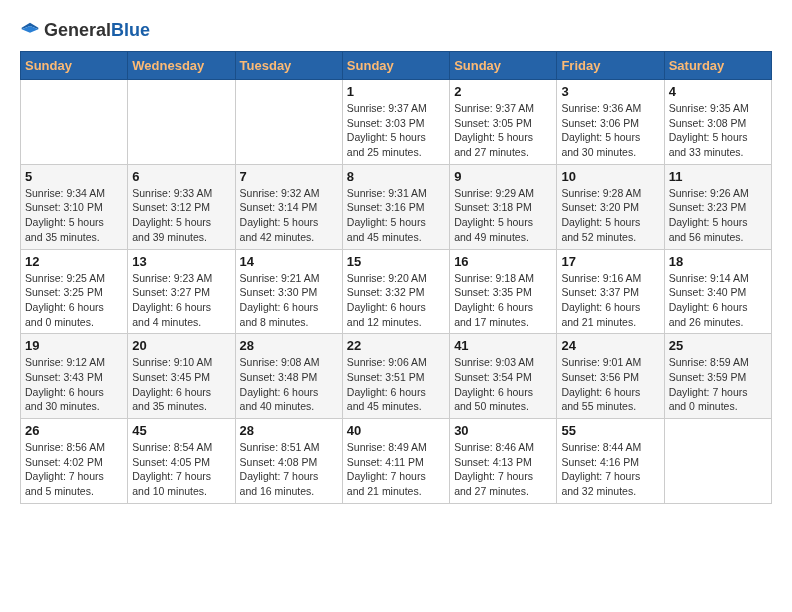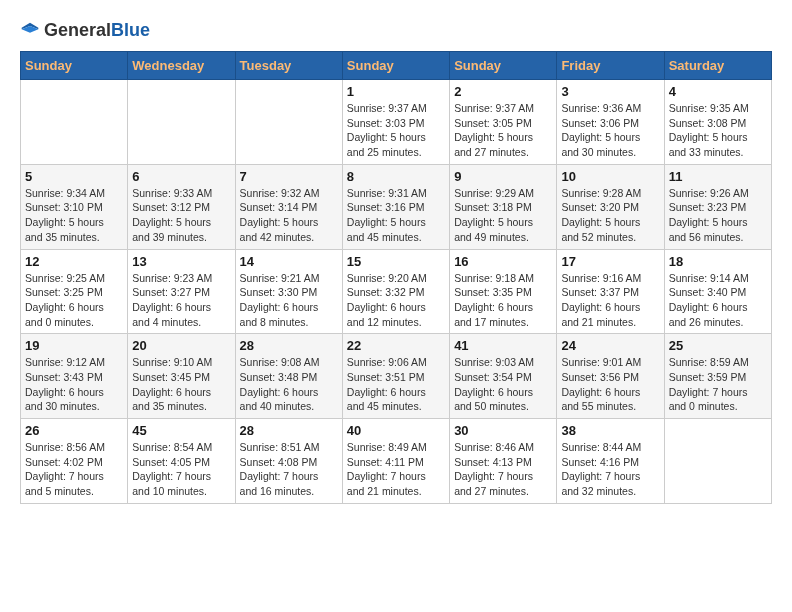--- a/index.html
+++ b/index.html
@@ -245,19 +245,19 @@
         </td>
         <td>
           <div class="day-number">40</div>
           <div class="day-info">Sunrise: 8:49 AM<br>Sunset: 4:11 PM<br>Daylight: 7 hours and 21 minutes.</div>
         </td>
         <td>
           <div class="day-number">30</div>
           <div class="day-info">Sunrise: 8:46 AM<br>Sunset: 4:13 PM<br>Daylight: 7 hours and 27 minutes.</div>
         </td>
         <td>
-          <div class="day-number">38</div>
+          <div class="day-number">55</div>
           <div class="day-info">Sunrise: 8:44 AM<br>Sunset: 4:16 PM<br>Daylight: 7 hours and 32 minutes.</div>
         </td>
         <td class="empty-cell"></td>
       </tr>
     </tbody>
 </table>
 
 </body></html>

